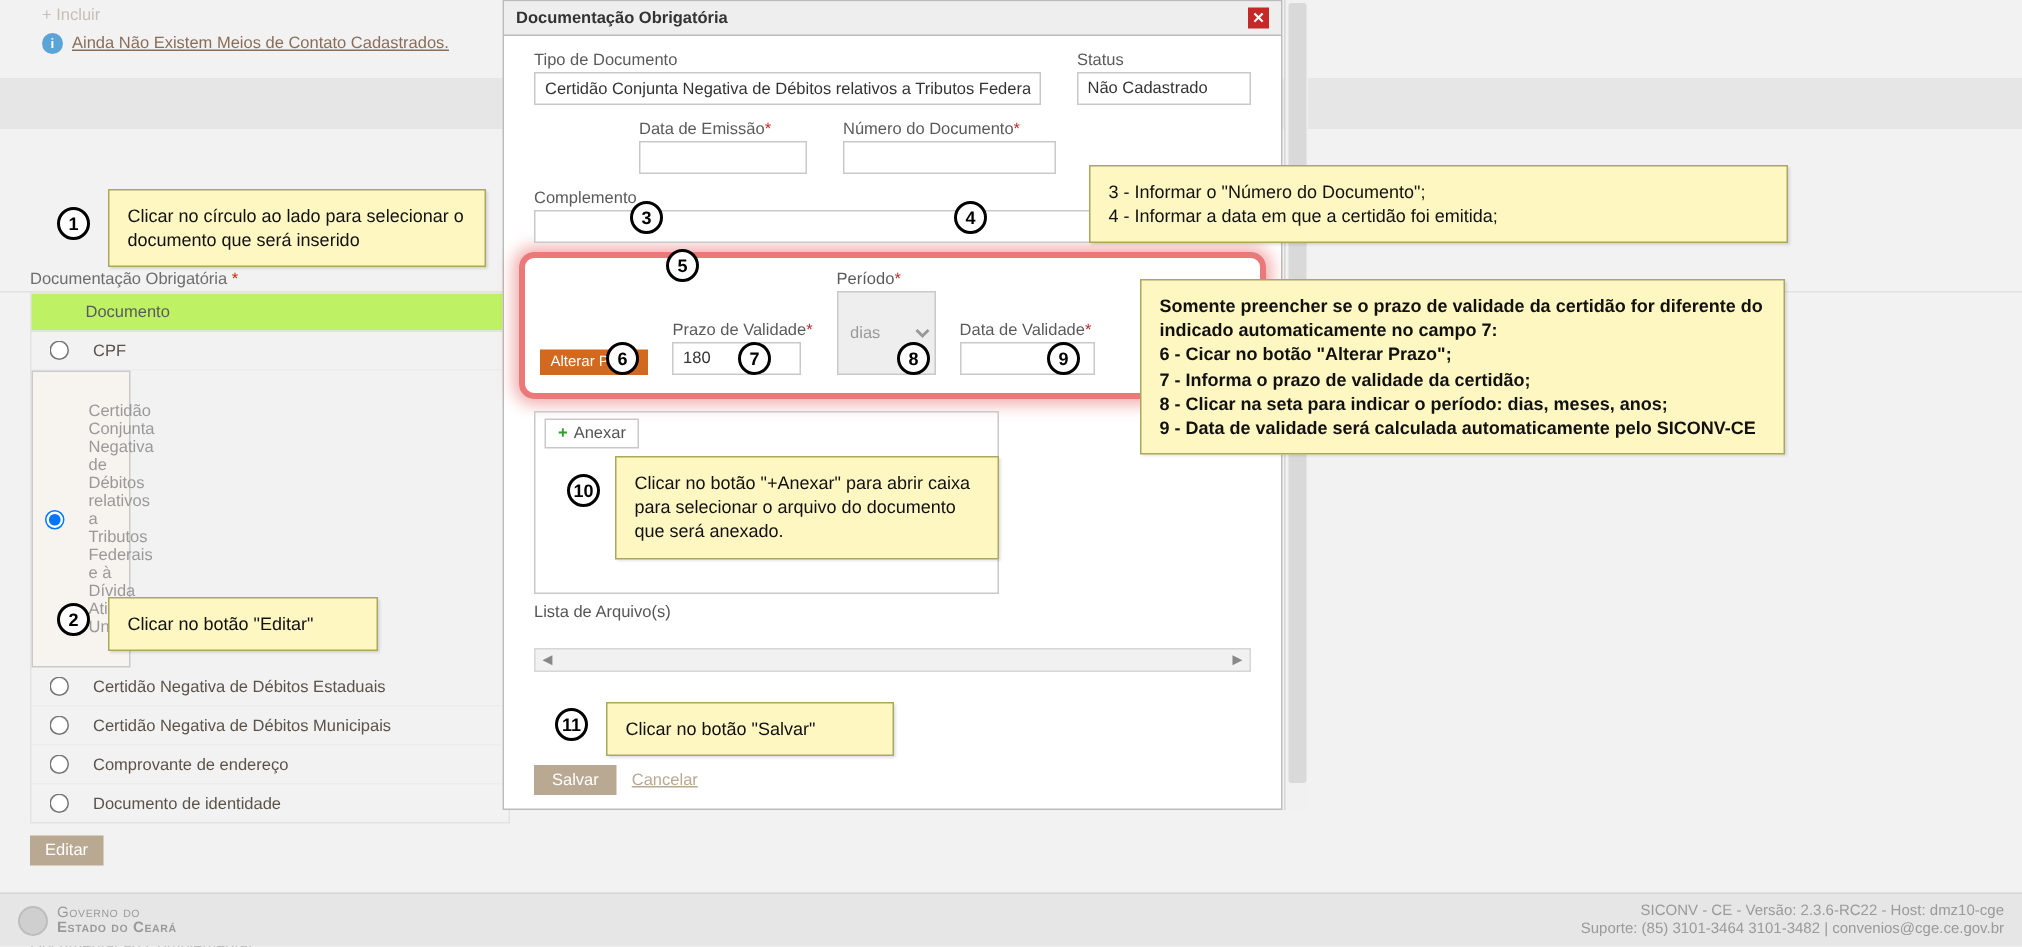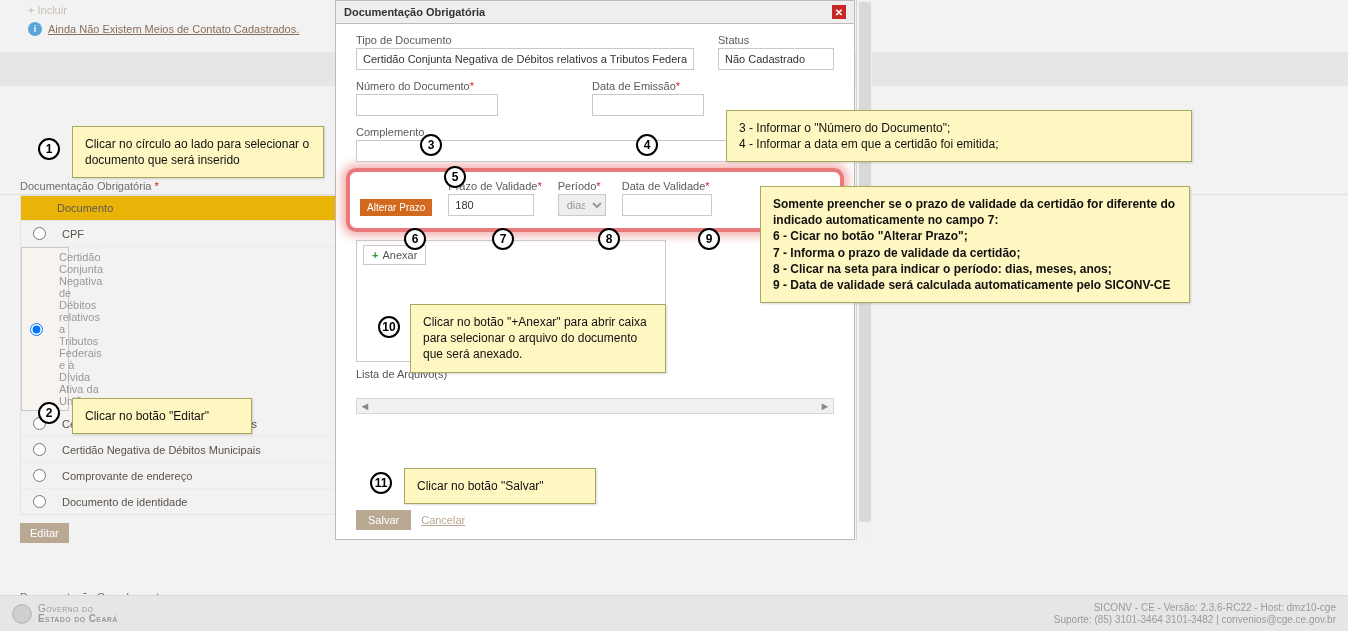--- a/index.html
+++ b/index.html
@@ -51,21 +51,21 @@
     padding: 10px 0 2px 20px;
     border-bottom: 1px solid #e1e1e1;
   }
   .section-head.req::after { content: " *"; color: #c20; }
   .doc-table {
     margin: 0 20px 8px 20px;
     width: 320px;
     border: 1px solid #e3e3e3;
   }
   .doc-table .thead {
-    background: #eab308;
+    background: #bef264;
     color: #5a5a5a;
     padding: 6px 36px;
     border-bottom: 1px solid #e3e3e3;
   }
   .doc-row {
     display: flex; align-items: center;
     padding: 4px 8px;
     border-bottom: 1px solid #ececec;
     color: #5b5248;
     gap: 10px;
@@ -120,22 +120,22 @@
   .flabel { color:#5a5a5a; }
   .flabel .req { color:#c62828; }
   .finput {
     border:1px solid #c9c9c9; background:#fff; padding:4px 6px; font-size:11px;
     color:#333;
   }
   .finput.read { background:#fff; }
   .w338{width:338px}.w126{width:116px}.w142{width:142px}.w112{width:112px}
   .w458{width:458px}
   .sel {
-    border:1px solid #c9c9c9; background:#eee; padding:3px 4px; font-size:11px;
-    color:#999; width:48px;
+    border:1px solid #c9c9c9; background:#eee; padding:20px 4px; font-size:11px;
+    color:#999; width:66px;
   }
 
   .alterar-wrap {
     margin: 6px -10px 8px -10px;
     padding: 8px 10px 12px 10px;
     border: 4px solid rgba(220,32,32,.6);
     border-radius: 10px;
     box-shadow: 0 0 10px 4px rgba(220,32,32,.35);
   }
   .btn-alt {
@@ -251,27 +251,27 @@
         <span class="flabel">Tipo de Documento</span>
         <input class="finput read w338" readonly="" value="Certidão Conjunta Negativa de Débitos relativos a Tributos Federais" style="">
       </div>
       <div class="fcol">
         <span class="flabel">Status</span>
         <input class="finput read w126" readonly="" value="Não Cadastrado" style="">
       </div>
     </div>
 
     <div class="frow">
+      <div class="fcol" style="margin-left:70px">
+        <span class="flabel"><span>Data de Emissão</span><span class="req">*</span></span>
+        <input class="finput w112" style="">
+      </div>
       <div class="fcol">
         <span class="flabel"><span>Número do Documento</span><span class="req">*</span></span>
         <input class="finput w142" style="">
-      </div>
-      <div class="fcol" style="margin-left:70px">
-        <span class="flabel"><span>Data de Emissão</span><span class="req">*</span></span>
-        <input class="finput w112" style="">
       </div>
     </div>
 
     <div class="fcol" style="margin-bottom:6px">
       <span class="flabel">Complemento</span>
       <input class="finput w458" style="">
     </div>
 
     <div class="alterar-wrap">
       <div class="row2">

